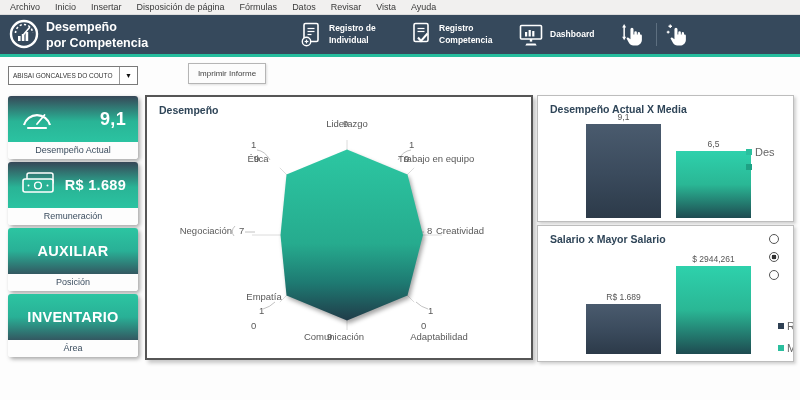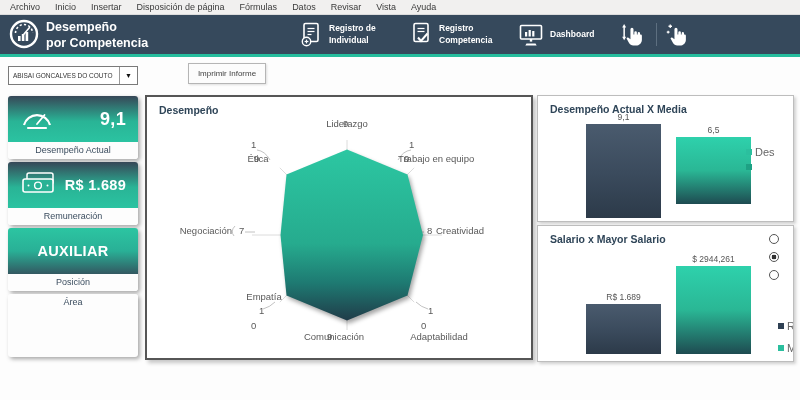--- a/index.html
+++ b/index.html
@@ -214,20 +214,23 @@
   </div>
 
   <div class="kpi-card" style="top:228px;">
     <div class="kpi-top grad-up kpi-center">
       <span class="kpi-value small">AUXILIAR</span>
     </div>
     <div class="kpi-label">Posición</div>
   </div>
 
   <div class="kpi-card" style="top:294px;">
+    <div class="kpi-top grad-up kpi-center">
+      <span class="kpi-value small">INVENTARIO</span>
+    </div>
     <div class="kpi-label">Área</div>
   </div>
 
   <div class="radar-card">
     <div class="chart-title">Desempeño</div>
     <svg width="384" height="261" viewBox="0 0 384 261" style="position:absolute;left:0;top:0;">
       <defs>
         <linearGradient id="radarGrad" x1="0" y1="0" x2="0" y2="1">
           <stop offset="0%" stop-color="#2cc7a2"></stop>
           <stop offset="55%" stop-color="#26ab8e"></stop>
@@ -285,21 +288,21 @@
     <div class="r-label" style="left:111px;top:56px;transform:translateX(-50%);text-align:right;">Ética</div>
     <div class="r-val" style="left:107px;top:56px;">9</div>
   </div>
 
   <div class="side-card card-a">
     <div class="chart-title">Desempeño Actual X Media</div>
     <div class="bar-col" style="left:48px;bottom:3px;">
       <div class="bar-label">9,1</div>
       <div class="bar dark" style="height: 94px;"></div>
     </div>
-    <div class="bar-col" style="left:138px;bottom:17px;">
+    <div class="bar-col" style="left:138px;bottom:3px;">
       <div class="bar-label">6,5</div>
       <div class="bar teal" style="height: 67.2px;"></div>
     </div>
     <div class="legend" style="left:208px;top:50px;">
       <div class="legend-item">
         <span class="sq" style="background:#2bbf9e;"></span>
         <span>Des</span>
       </div>
       <div class="legend-item">
         <span class="sq" style="background:#1ea184;"></span>

